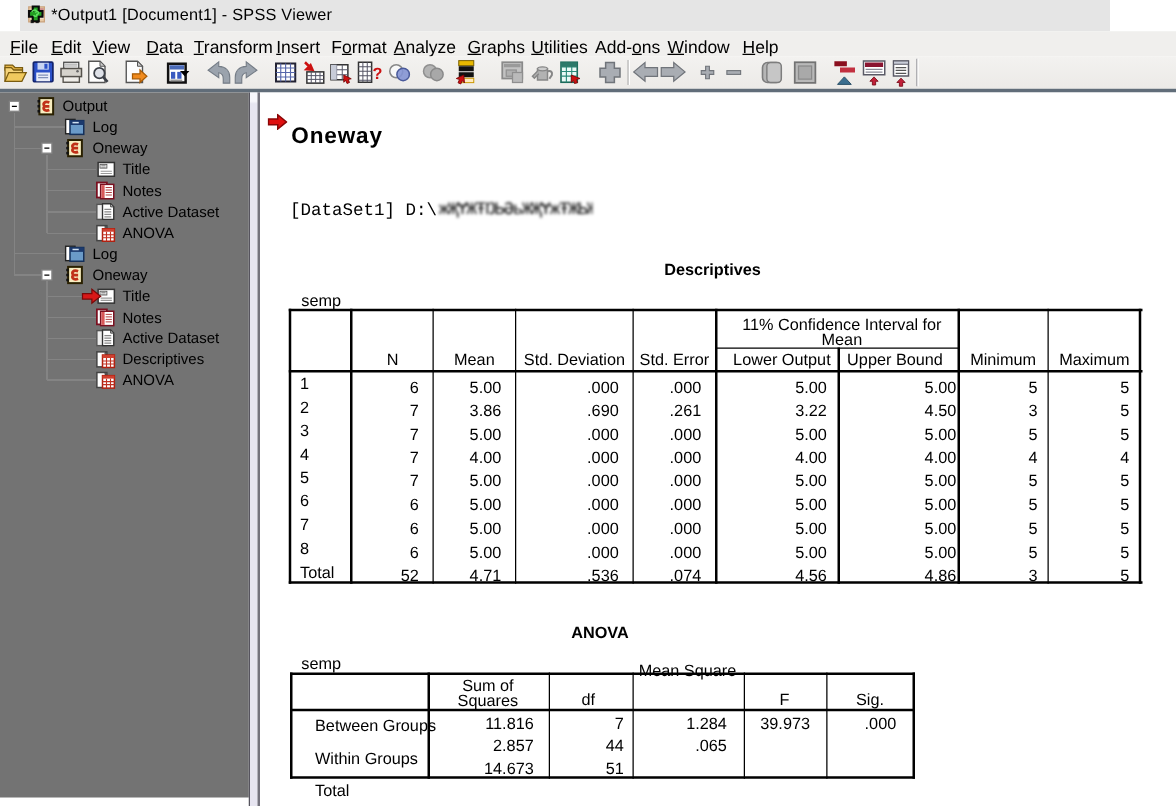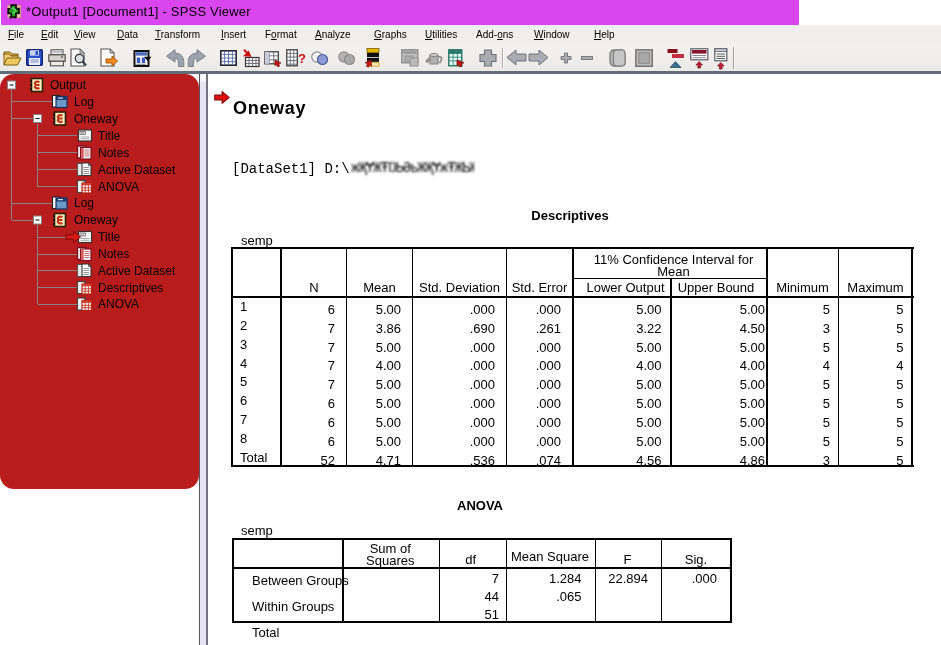--- a/index.html
+++ b/index.html
@@ -1,26 +1,26 @@
 <!DOCTYPE html>
 <html><head>
 <meta charset="utf-8">
 <style>
   html,body{margin:0;padding:0;}
   body{width:941px;height:645px;overflow:hidden;position:relative;background:#fff;
        font-family:"Liberation Sans",sans-serif;}
   .abs{position:absolute;}
-  #titlebar{left:1px;top:0;width:798px;height:25px;background:#d946ef;}
+  #titlebar{left:16px;top:0;width:872px;height:25px;background:#e5e5e5;}
   #titletext{left:25px;top:4px;font-size:13px;color:#000;letter-spacing:0.2px;}
   #menubar{left:0;top:25px;width:941px;height:20px;background:#f0efed;}
-  .mi{position:absolute;top:4px;font-size:10px;color:#000;}
+  .mi{position:absolute;top:4px;font-size:14px;color:#000;}
   #toolbar{left:0;top:45px;width:941px;height:26px;
            background:linear-gradient(#f3f2f0,#eceae7);}
   #darkband{left:0;top:71px;width:941px;height:3px;background:#616d79;}
-  #tree{left:0;top:74px;width:199px;height:415px;background:#b91c1c;border-radius:14px;}
+  #tree{left:0;top:74px;width:199px;height:564px;background:#737373;}
   #split1{left:199px;top:74px;width:1px;height:571px;background:#56545e;}
   #split2{left:200px;top:74px;width:6px;height:571px;background:linear-gradient(#f7f6fb 0,#f7f6fb 7px,#e7e5f1 9px);}
   #split3{left:206px;top:74px;width:2px;height:571px;background:#75737e;}
   #content{left:208px;top:74px;width:733px;height:571px;background:#fff;}
   .ln{position:absolute;background:#000;}
   .hdr{position:absolute;font-size:13px;line-height:13px;color:#000;white-space:nowrap;}
   .ctr{transform:translateX(-50%);}
   .colnum{position:absolute;font-size:13px;color:#000;text-align:right;line-height:18.86px;white-space:pre;}
   .rowlab{position:absolute;font-size:13px;color:#000;line-height:18.86px;white-space:pre;}
 </style>
@@ -460,26 +460,29 @@
 <div class="ln" style="left:522px;top:464px;width:2px;height:84.5px"></div>
 <div class="ln" style="left:134px;top:464px;width:2px;height:84.5px"></div>
 <div class="ln" style="left:231px;top:464px;width:1px;height:84.5px"></div>
 <div class="ln" style="left:298px;top:464px;width:1px;height:84.5px"></div>
 <div class="ln" style="left:386.5px;top:464px;width:1px;height:84.5px"></div>
 <div class="ln" style="left:453px;top:464px;width:1px;height:84.5px"></div>
 <div class="ln" style="left:24px;top:493px;width:500px;height:2px"></div>
 <div class="hdr ctr" style="left:182.3px;top:467.9px">Sum of</div>
 <div class="hdr ctr" style="left:182.3px;top:479.9px">Squares</div>
 <div class="hdr ctr" style="left:262.6px;top:479.4px">df</div>
-<div class="hdr ctr" style="left:342px;top:476px">Mean Square</div>
+<div class="hdr ctr" style="left:342px;top:456px">Mean Square</div>
 <div class="hdr ctr" style="left:419.5px;top:479.4px">F</div>
 <div class="hdr ctr" style="left:488px;top:479.4px">Sig.</div>
 <div class="rowlab" style="left:44px;top:494px;line-height:26px">Between Groups
 Within Groups
 Total</div>
+<div class="colnum" style="left:159px;top:495.5px;width:60px;line-height:18.4px">11.816
+2.857
+14.673</div>
 <div class="colnum" style="left:231px;top:495.5px;width:60px;line-height:18.4px">7
 44
 51</div>
 <div class="colnum" style="left:313.5px;top:495.5px;width:60px;line-height:18.4px">1.284
 .065</div>
-<div class="colnum" style="left:380px;top:495.5px;width:60px;line-height:18.4px">22.894</div>
+<div class="colnum" style="left:380px;top:495.5px;width:60px;line-height:18.4px">39.973</div>
 <div class="colnum" style="left:449px;top:495.5px;width:60px;line-height:18.4px">.000</div>
 </div>
 
 </body></html>

